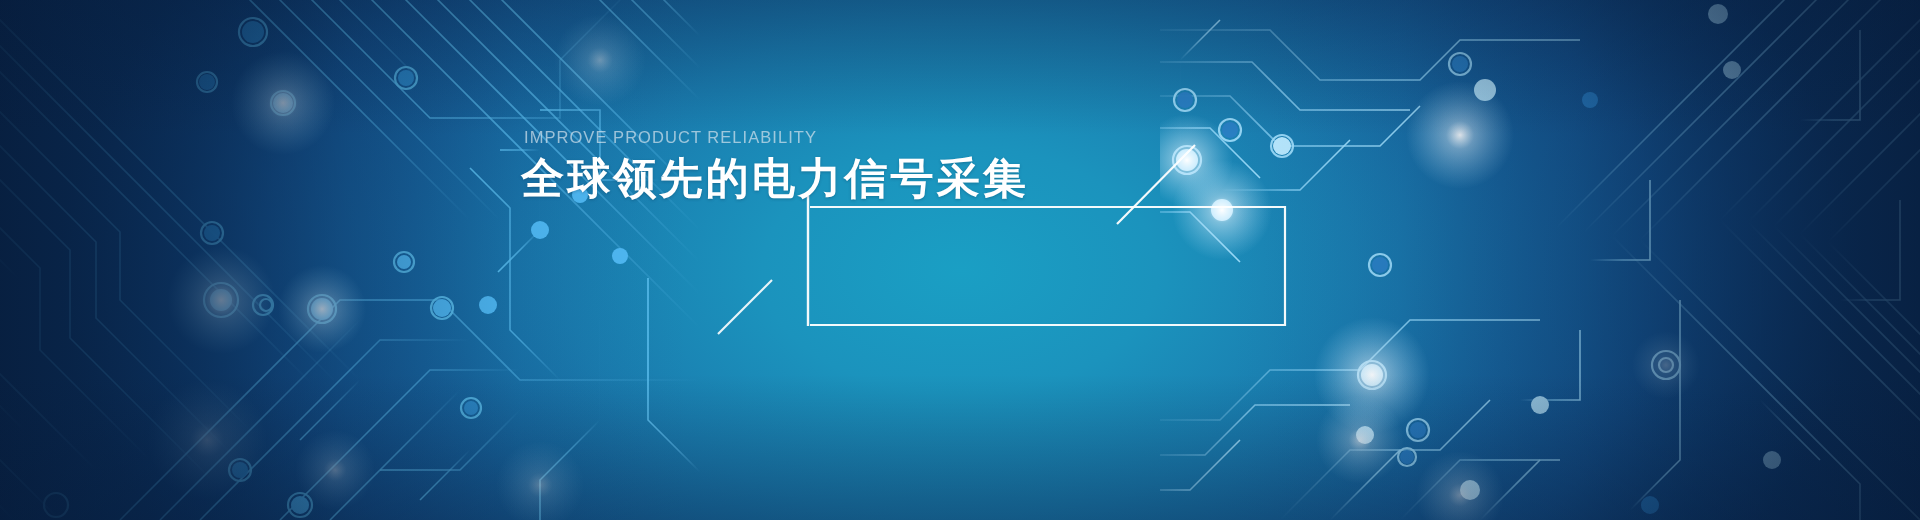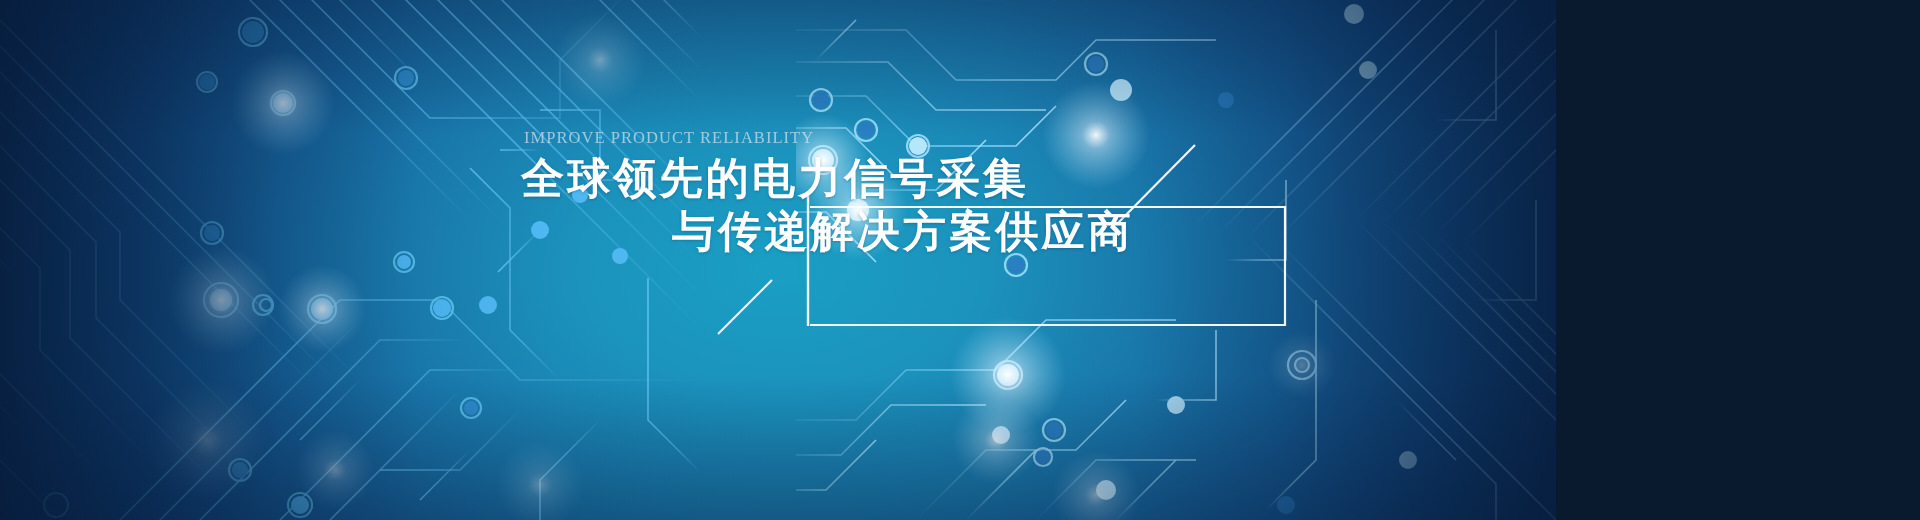--- a/index.html
+++ b/index.html
@@ -1,22 +1,22 @@
 <!DOCTYPE html>
 <html><head>
 <meta charset="utf-8">
 <style>
   html,body{margin:0;padding:0;background:#0a1a2e;}
   *{box-sizing:border-box;}
 
   #banner{
     position:relative;
-    width:1556px;height:520px;
+    width:1920px;height:520px;
     overflow:hidden;
-    font-family:Liberation Serif, serif;
+    font-family:Liberation Sans, sans-serif;
     background:
       radial-gradient(ellipse 900px 560px at 50% 52%, #1a9fc4 0%, #1b93bd 22%, #1a7bae 44%, #17639c 62%, #14508a 78%, #103f72 90%, #0d3360 100%);
   }
 
   
   #vignette{
     position:absolute;inset:0;
     background:
       linear-gradient(to right, rgba(7,30,62,.92) 0%, rgba(8,38,76,.72) 9%, rgba(10,48,90,.34) 18%, rgba(12,60,104,.07) 27%, rgba(0,0,0,0) 36%,
                                 rgba(0,0,0,0) 64%, rgba(12,60,104,.07) 73%, rgba(10,48,90,.30) 82%, rgba(8,38,76,.62) 91%, rgba(7,30,62,.86) 100%);
@@ -304,17 +304,16 @@
     <line x1="1117" y1="224" x2="1195" y2="145" stroke="#ffffff" stroke-width="2.2" opacity=".95"></line>
 
     <line x1="718" y1="334" x2="772" y2="280" stroke="#ffffff" stroke-width="2.2" opacity=".9"></line>
   </svg>
 
   <div id="copy">
     <div id="eyebrow">IMPROVE PRODUCT RELIABILITY</div>
 
     <div class="headline" id="headline-1">全球领先的电力信号采集</div>
 
-    <div class="headline" id="headline-2">与传递解决方案供应商</div>
 
   </div>
 
 </div>
 
 </body></html>

